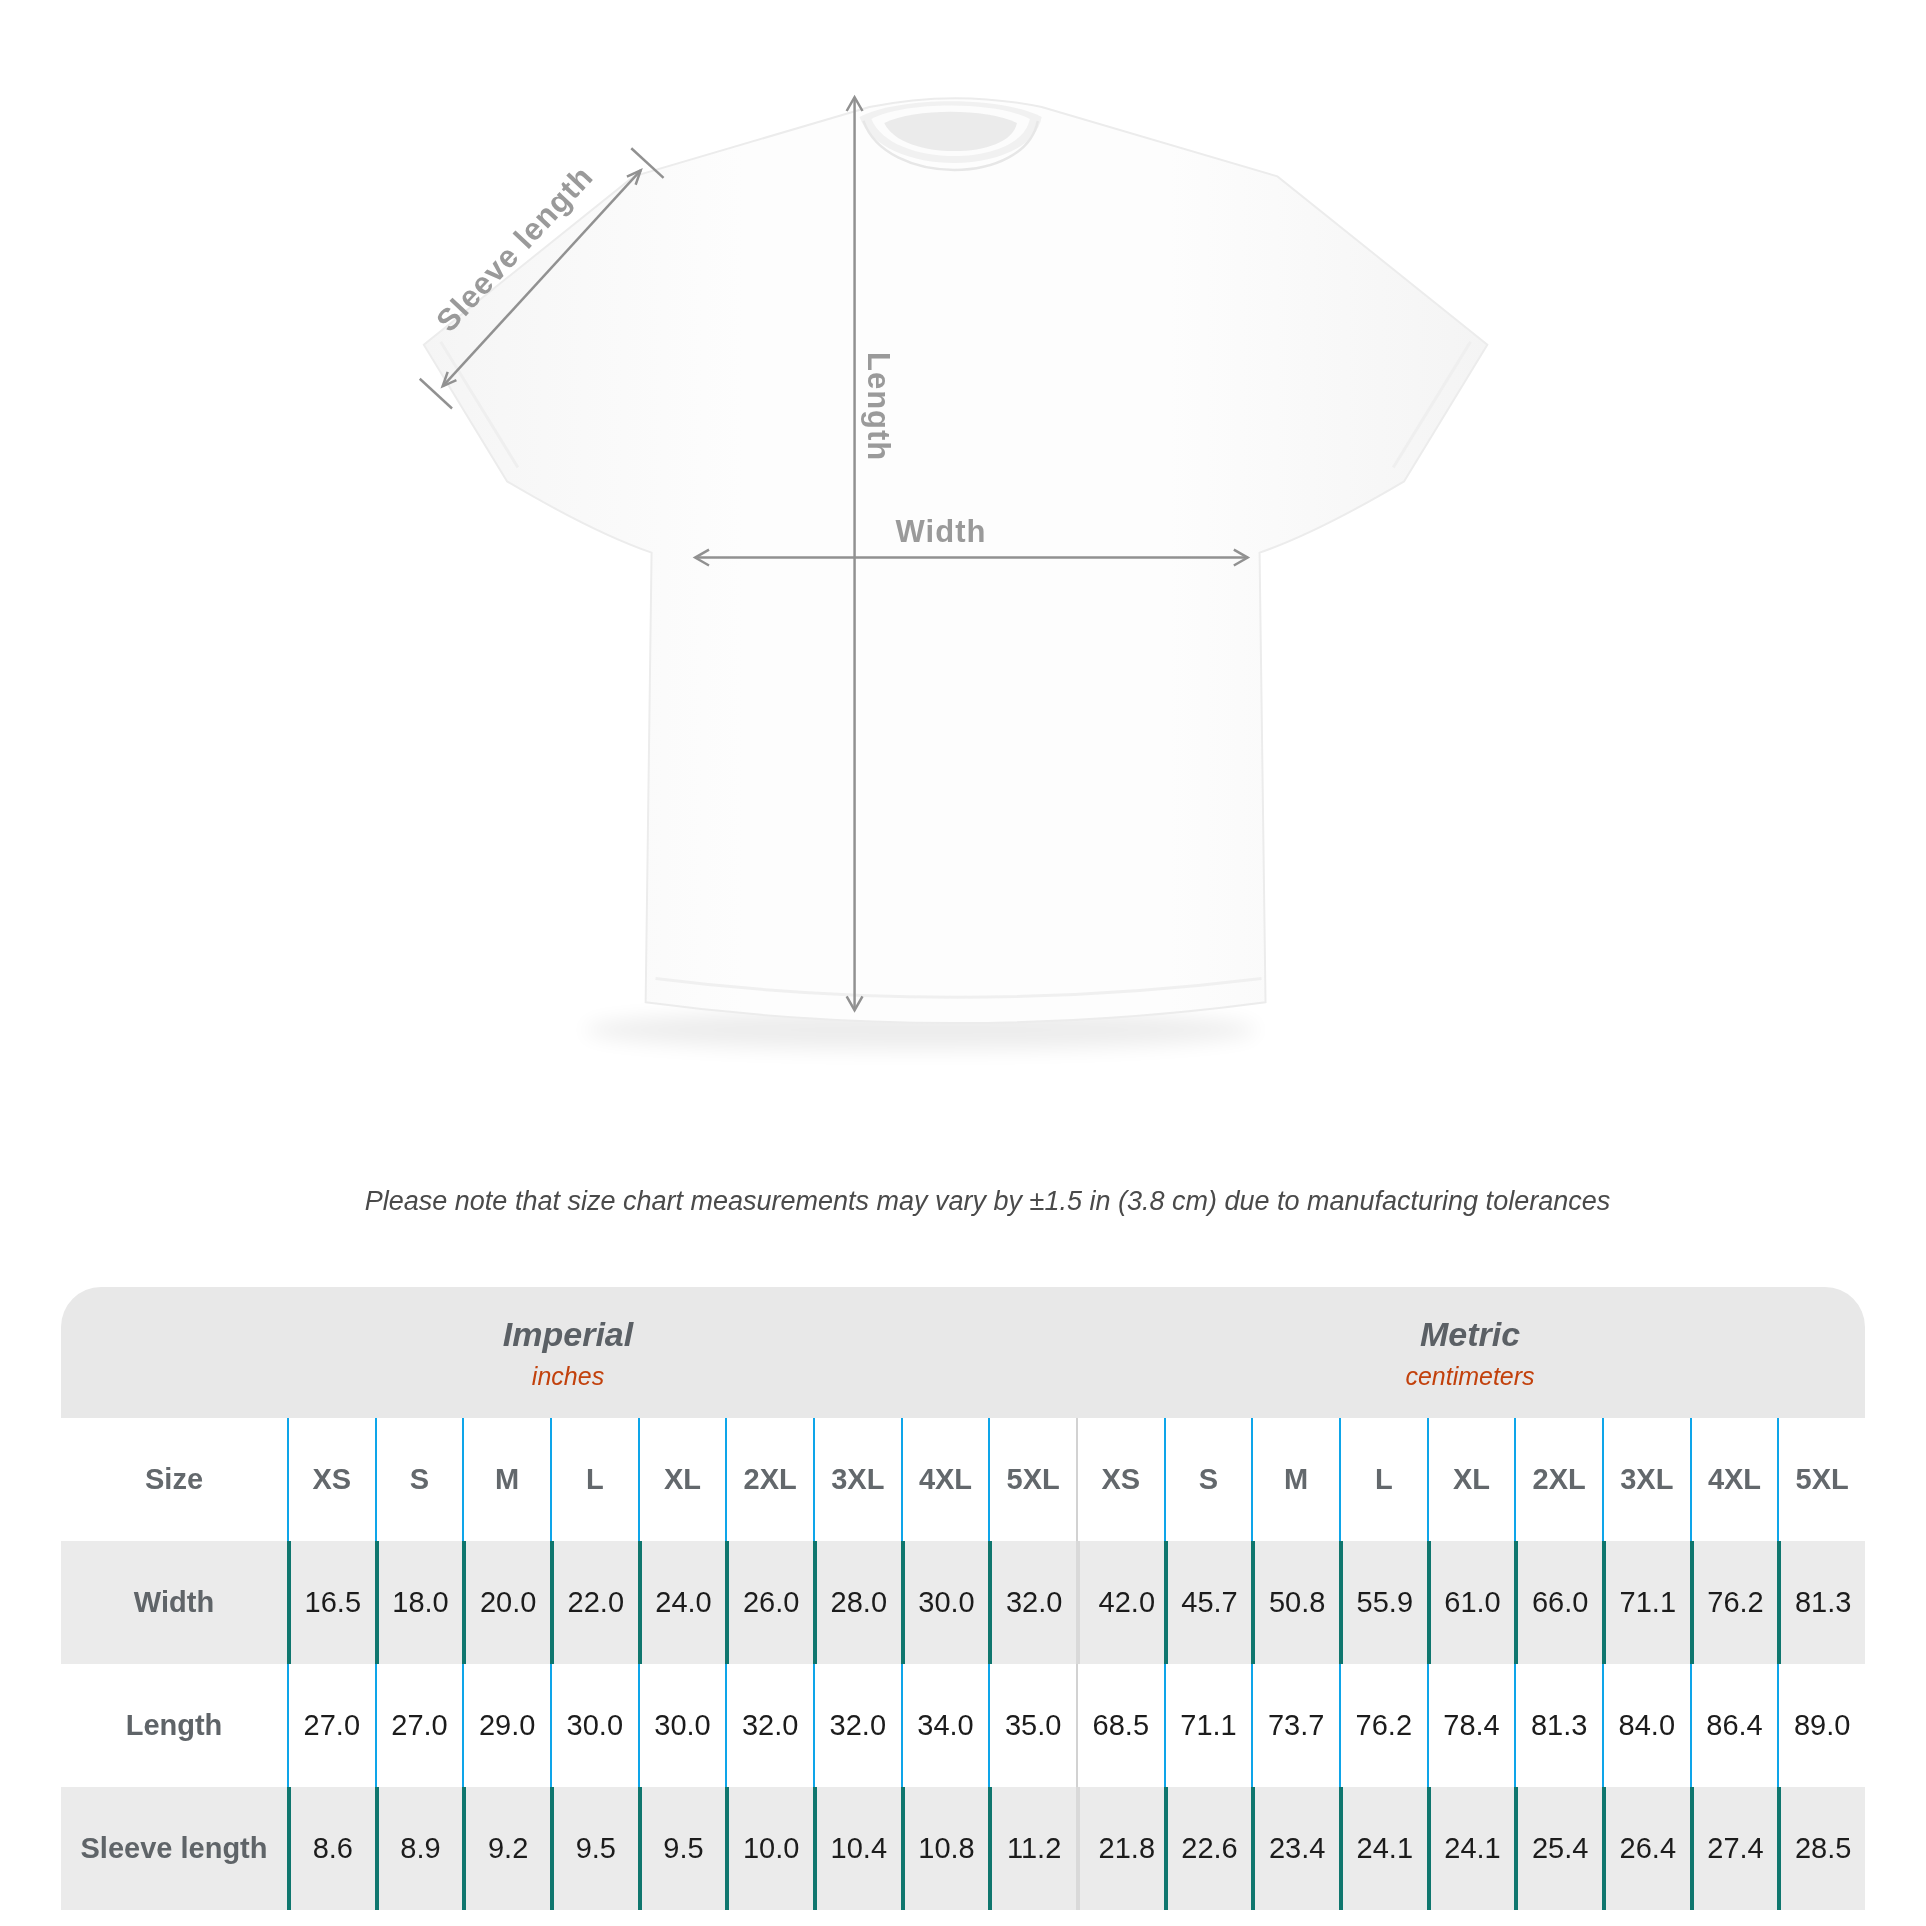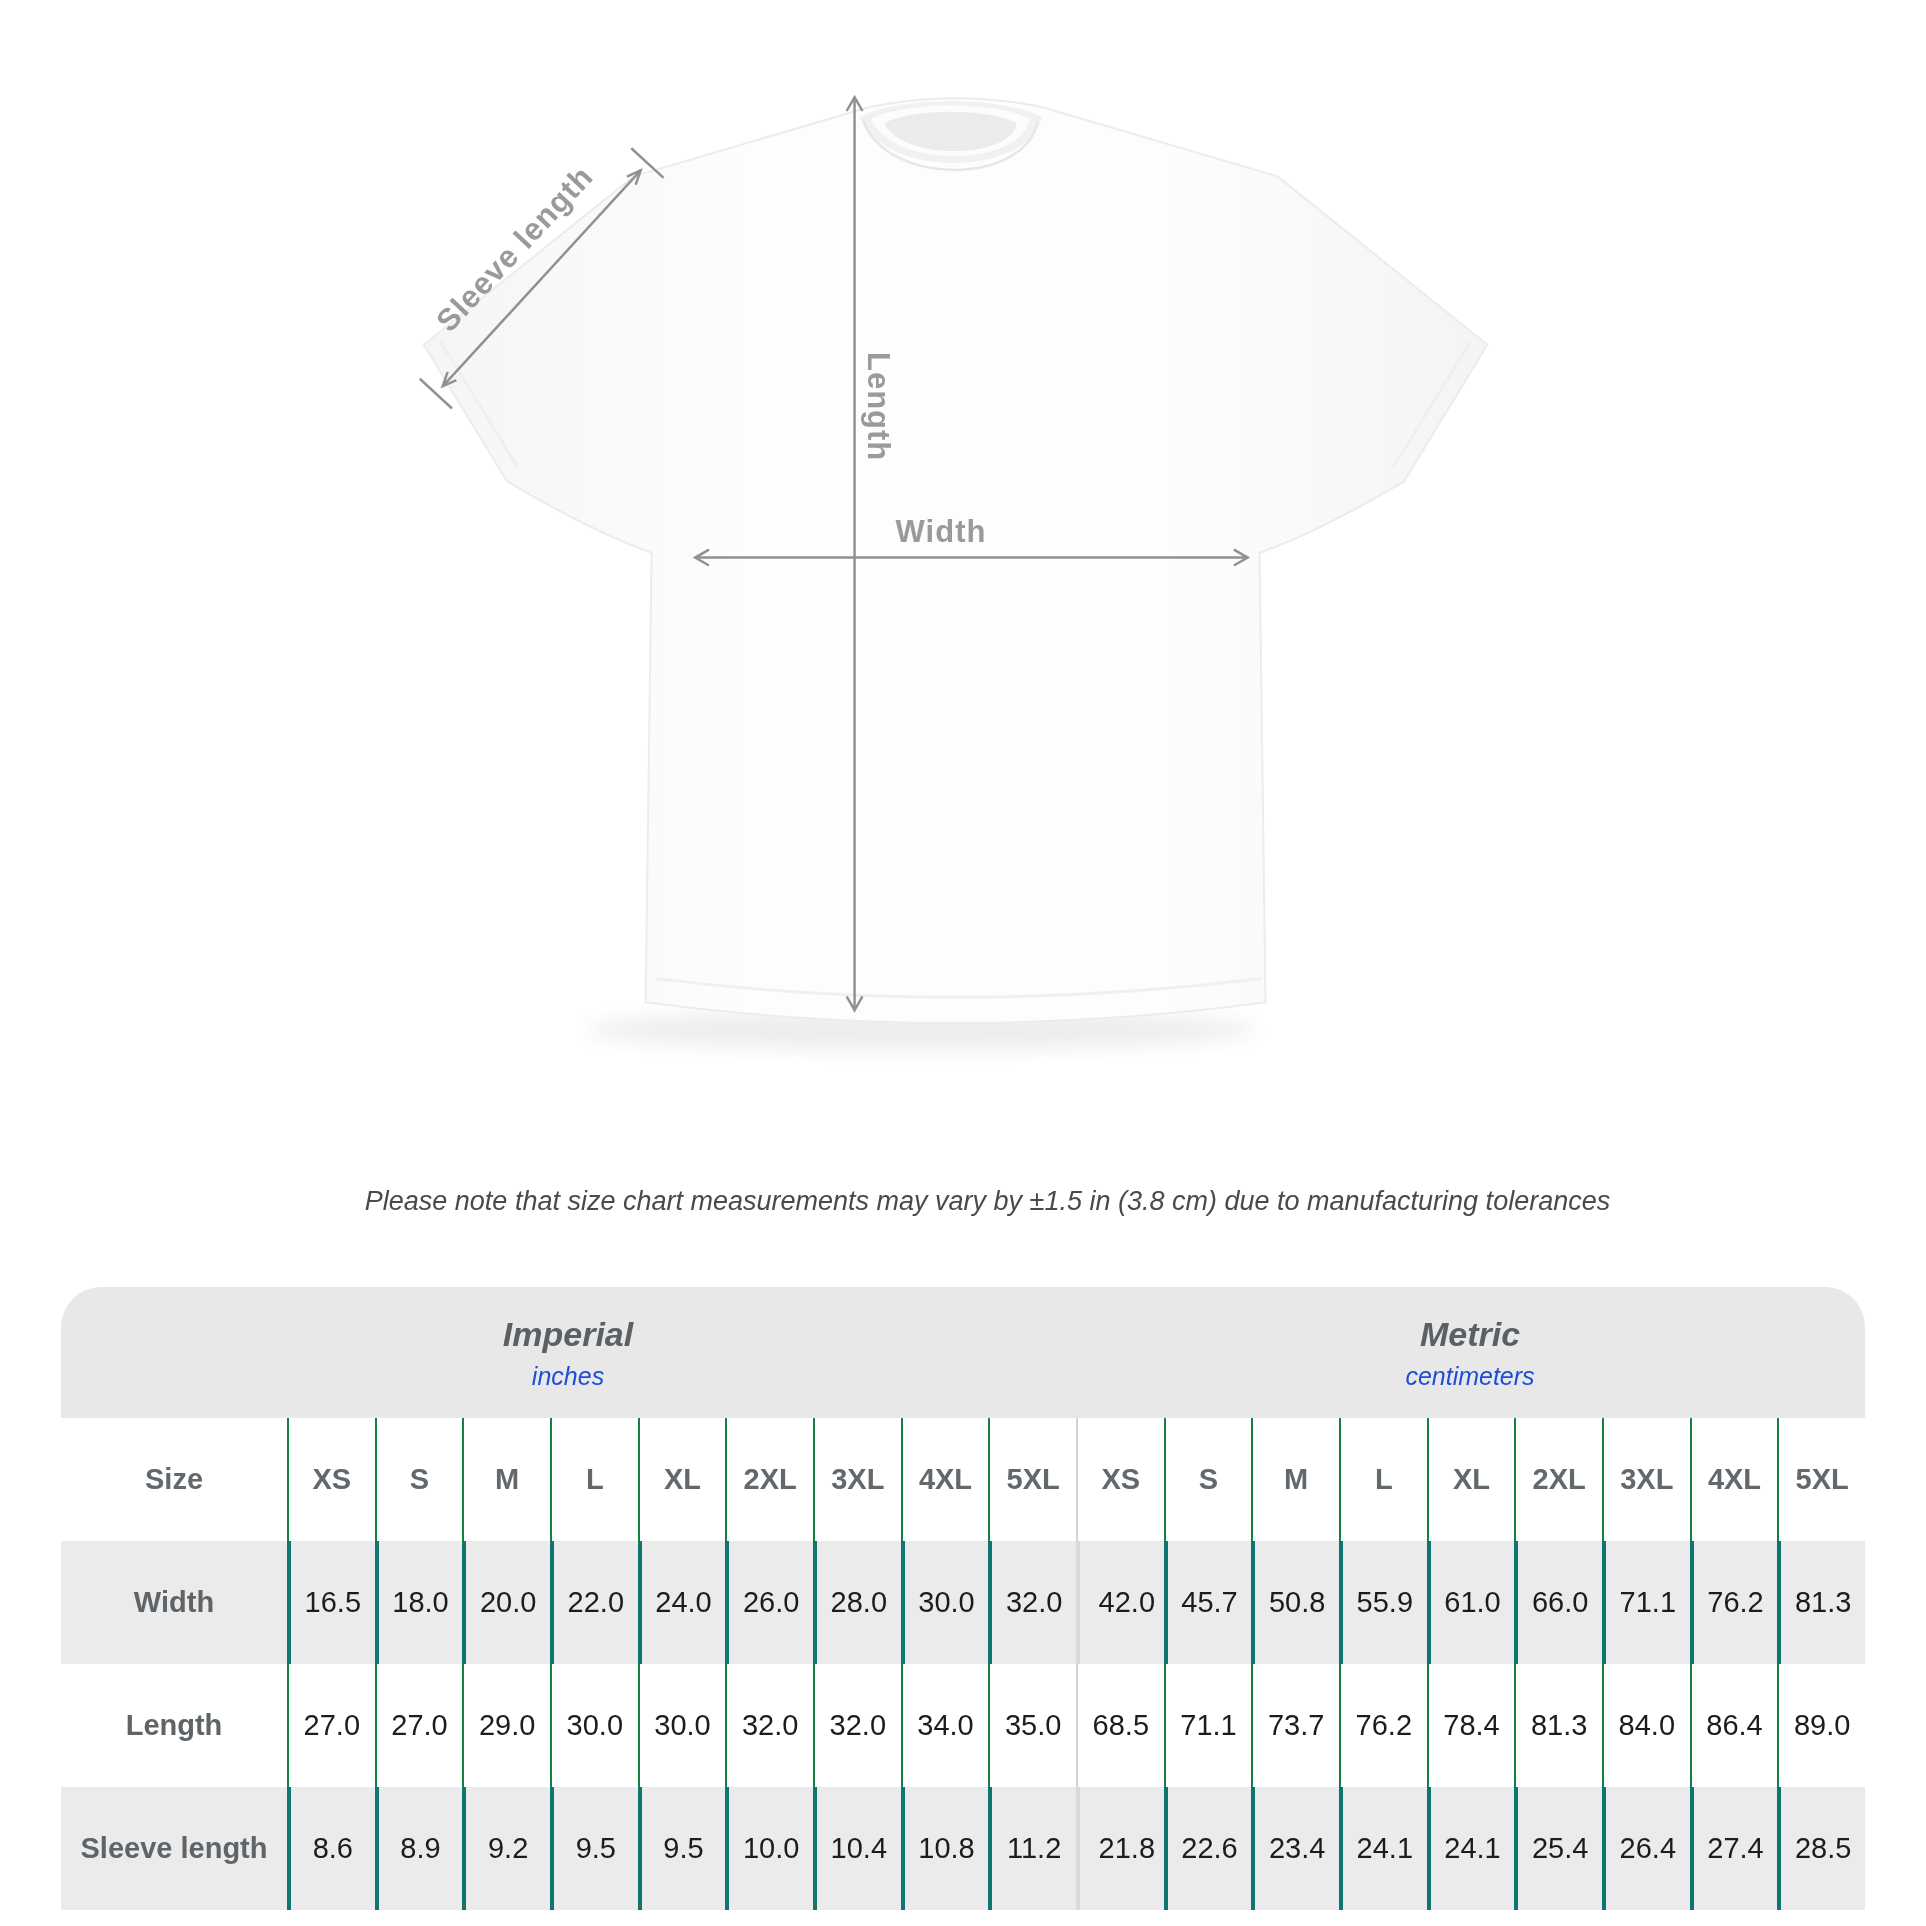--- a/index.html
+++ b/index.html
@@ -12,27 +12,27 @@
   #lab-length{left:860px;top:352px;writing-mode:vertical-rl;}
   .title{position:absolute;top:1111px;left:0;width:100%;text-align:center;
          font-weight:bold;font-size:45px;color:#2d2d2d;}
   .subtitle{position:absolute;top:1186px;left:0;width:100%;text-align:center;
             font-style:italic;font-size:27px;color:#4a4a4a;margin-left:24px;}
   .size-table{position:absolute;left:61px;top:1287px;width:1804px;height:764px;
               border-radius:40px;overflow:hidden;background:#fff;}
   .band{height:131px;background:#e8e8e8;display:grid;grid-template-columns:1014px 1fr;}
   .band-cell{display:flex;flex-direction:column;align-items:center;justify-content:center;gap:8px;}
   .band-title{font-style:italic;font-weight:bold;font-size:34px;color:#5b6065;}
-  .band-sub{font-style:italic;font-size:25px;color:#1d4ed8;}
+  .band-sub{font-style:italic;font-size:25px;color:#c2410c;}
   .trow{display:grid;grid-template-columns:226px repeat(18,1fr);height:123px;}
   .c{display:flex;align-items:center;justify-content:center;font-size:29px;color:#1c1c1c;}
   .lab{font-weight:bold;color:#5f6468;}
   .hdr .c{font-weight:bold;color:#63686c;font-size:29px;}
   .row-gray{background:#ebebeb;}
-  .row-white .v{border-left:2px solid #15803d;}
+  .row-white .v{border-left:2px solid #0ea5e9;}
   .row-gray .v{border-left:4px solid #0f766e;}
   .row-white .v.strong{border-left-color:#d2d2d2;}
   .row-gray .v.strong{border-left-color:#d9d9d9;padding-left:10px;}
 </style>
 </head>
 <body>
 
 <div id="canvas">
 
   <svg width="1927" height="1238" viewBox="0 0 1946 1250">

